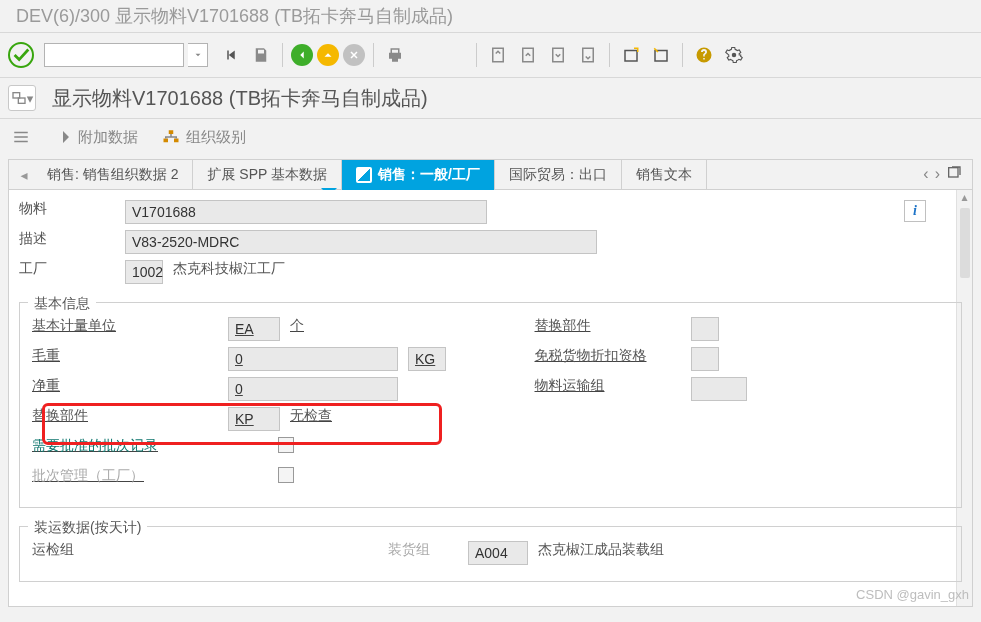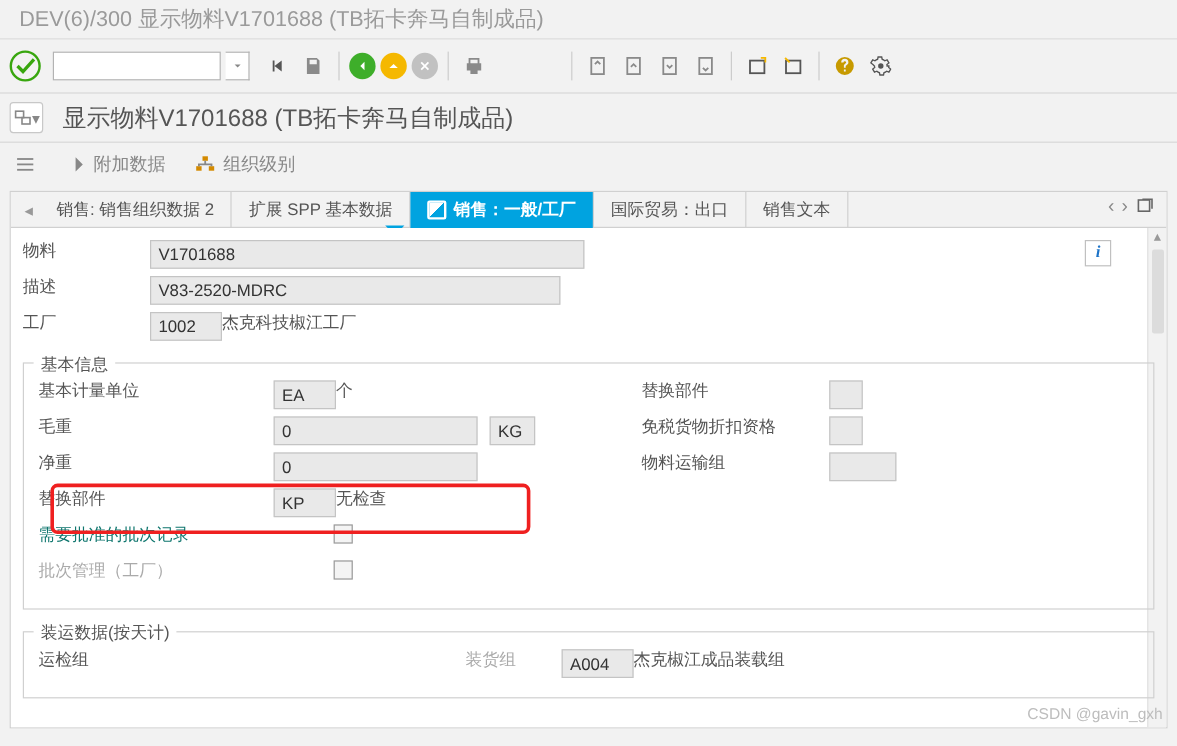--- a/index.html
+++ b/index.html
@@ -112,24 +112,24 @@
   }
   .group {
     border:1px solid #d0d0d0; margin:12px 4px 0 4px; padding:6px 8px 10px 8px;
     position:relative;
   }
   .group-title {
     position:relative; top:-14px; background:#fff; padding:0 6px; display:inline-block;
     color:#555;
   }
   .two-col { display:flex; gap:80px; margin-top:-10px; }
-  .col { flex:1; }
+  .col { flex:1;text-decoration:underline; }
   .col .field-row .label { width:200px; }
   .col .field-row .ro { width:52px; }
-  .unit { color:#555; }
+  .unit { margin-left:10px; color:#555; }
   .unit-box { margin-left:10px; }
   .checkbox { width:16px; height:16px; border:1px solid #999; background:#f4f4f4; display:inline-block; }
   .highlight-box {
     position:absolute; border:3px solid #ef2020; border-radius:6px;
     left:14px; top:186px; width:400px; height:42px; pointer-events:none;
     z-index:5;
   }
   .info-icon {
     width:22px; height:22px; border:1px solid #c0c0c0; background:#fff;
     display:inline-flex; align-items:center; justify-content:center;
@@ -330,25 +330,25 @@
 
     <div class="field-row">
       <span class="label">物料</span>
       <span class="ro" style="width:362px">V1701688</span>
       <span style="flex:1"></span>
       <span class="info-icon">i</span>
       <span style="width:40px"></span>
     </div>
     <div class="field-row">
       <span class="label">描述</span>
-      <span class="ro" style="width:342px">V83-2520-MDRC</span>
+      <span class="ro" style="width:472px">V83-2520-MDRC</span>
     </div>
     <div class="field-row">
       <span class="label">工厂</span>
-      <span class="ro" style="width:60px">1002</span>
+      <span class="ro" style="width:38px">1002</span>
       <span class="unit">杰克科技椒江工厂</span>
     </div>
 
     <div class="group">
       <span class="group-title">基本信息</span>
       <div class="two-col">
         <div class="col" style="position:relative">
           <div class="highlight-box" style="top:86px"></div>
           <div class="field-row">
             <span class="label">基本计量单位</span>

